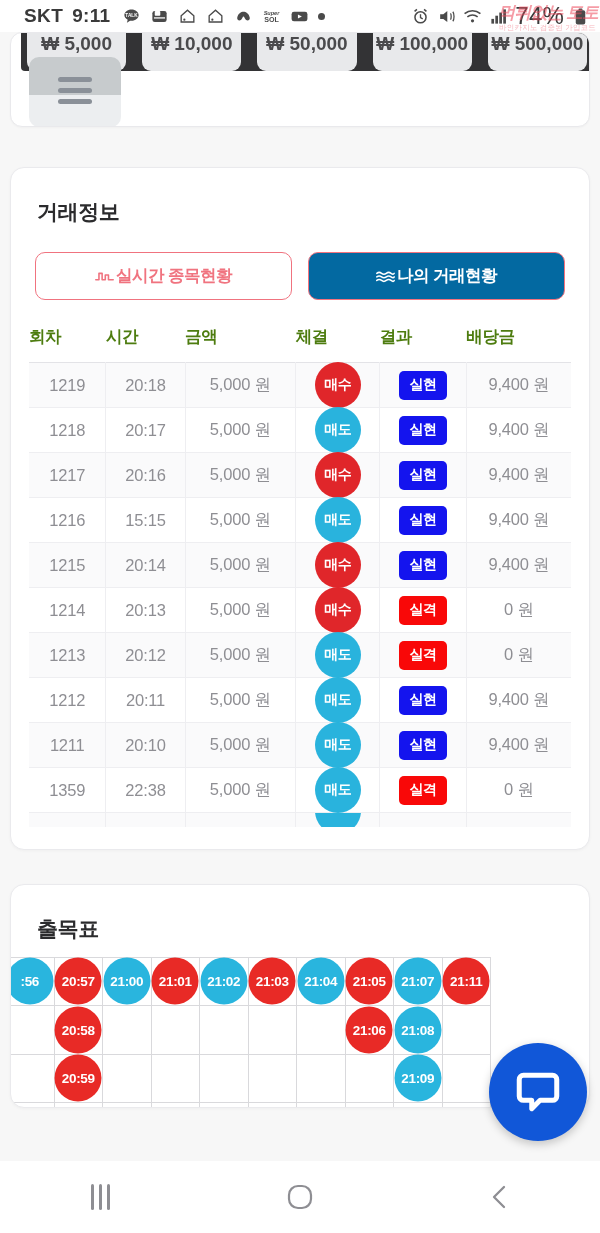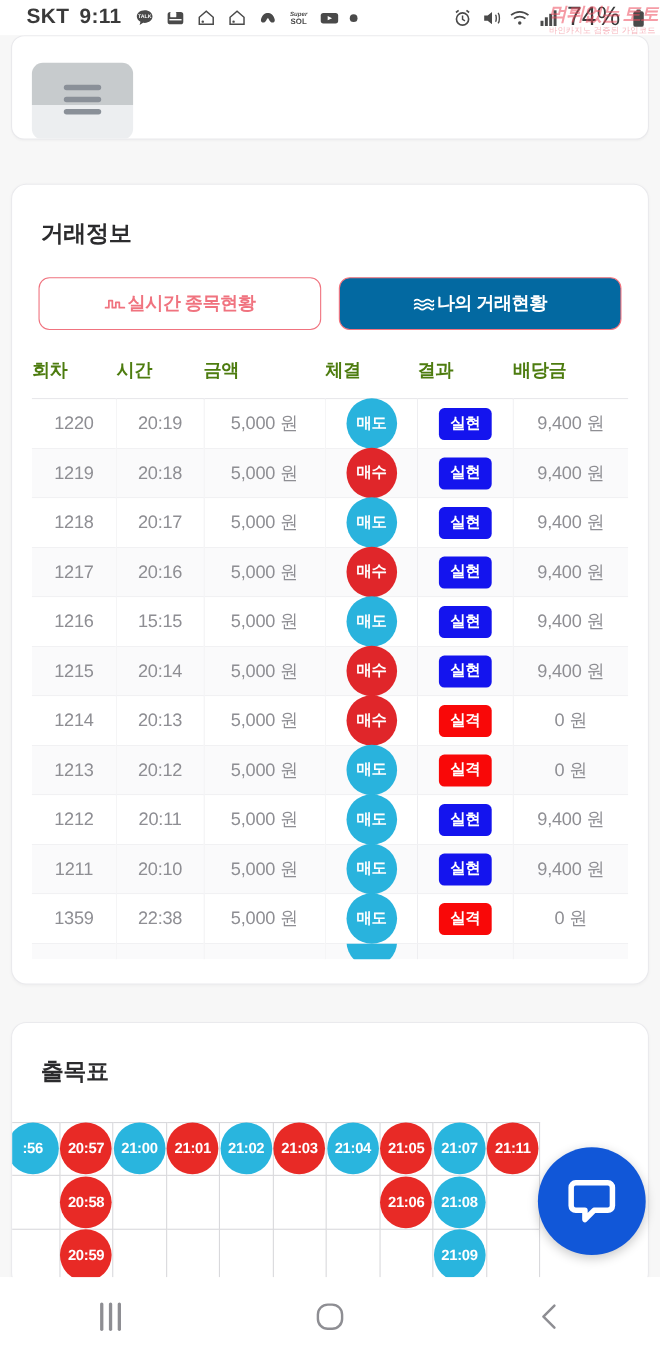--- a/index.html
+++ b/index.html
@@ -129,21 +129,21 @@
     width: 48px; height: 29px; border-radius: 5px;
     font-size: 14px; font-weight: 700; color: #ffffff; letter-spacing: -.4px;
   }
   .res-win  { background: #1414ee; }
   .res-lose { background: #f90808; }
 
   .clip-row td { height: 14px; overflow: hidden; }
 
   
   .grid-card { margin: 34px 10px 0; padding: 30px 0 0; overflow: hidden; }
-  .grid-card .card-title { padding-left: 26px; margin-bottom: 32px; }
+  .grid-card .card-title { padding-left: 26px; margin-bottom: 14px; }
   .grid-wrap { position: relative; height: 150px; overflow: hidden; padding-left: 16px; }
   .grid-table { border-collapse: collapse; table-layout: fixed; margin-left: -22px; }
   .grid-table td {
     width: 48.5px; height: 48.5px; border: 1px solid #d9d9dc;
     padding: 0; position: relative;
   }
   .dot {
     position: absolute; left: 50%; top: 50%; transform: translate(-50%,-50%);
     width: 47px; height: 47px; border-radius: 50%;
     display: flex; align-items: center; justify-content: center;
@@ -261,20 +261,27 @@
           </svg>
         </span>
     </div>
     <div class="watermark">
       <span class="wm-txt">먹튀없는 토토</span>
       <span class="wm-sub">바인카지노 검증된 가입코드</span>
     </div>
   </div>
 
   <div class="top-card">
+    <div class="amount-strip">
+      <div class="amount-chip">₩ 5,000</div>
+      <div class="amount-chip">₩ 10,000</div>
+      <div class="amount-chip">₩ 50,000</div>
+      <div class="amount-chip">₩ 100,000</div>
+      <div class="amount-chip">₩ 500,000</div>
+    </div>
     <div class="menu-tab">
       <span class="menu-lines">
           <i></i>
           <i></i>
           <i></i>
         </span>
     </div>
   </div>
 
   <div class="card">
@@ -314,30 +321,20 @@
         <tr>
           <th>회차</th>
           <th>시간</th>
           <th>금액</th>
           <th>체결</th>
           <th>결과</th>
           <th>배당금</th>
         </tr>
       </thead>
       <tbody id="trade-tbody">
-          <tr>
-            <td>1220</td>
-            <td>20:19</td>
-            <td>5,000 원</td>
-            <td>
-              <span class="dir-bubble dir-sell">매도</span>
-            </td>
-            <td><span class="res-badge res-win">실현</span></td>
-            <td>9,400 원</td>
-          </tr>
           <tr class="alt">
             <td>1219</td>
             <td>20:18</td>
             <td>5,000 원</td>
             <td>
               <span class="dir-bubble dir-buy">매수</span>
             </td>
             <td><span class="res-badge res-win">실현</span></td>
             <td>9,400 원</td>
           </tr>

